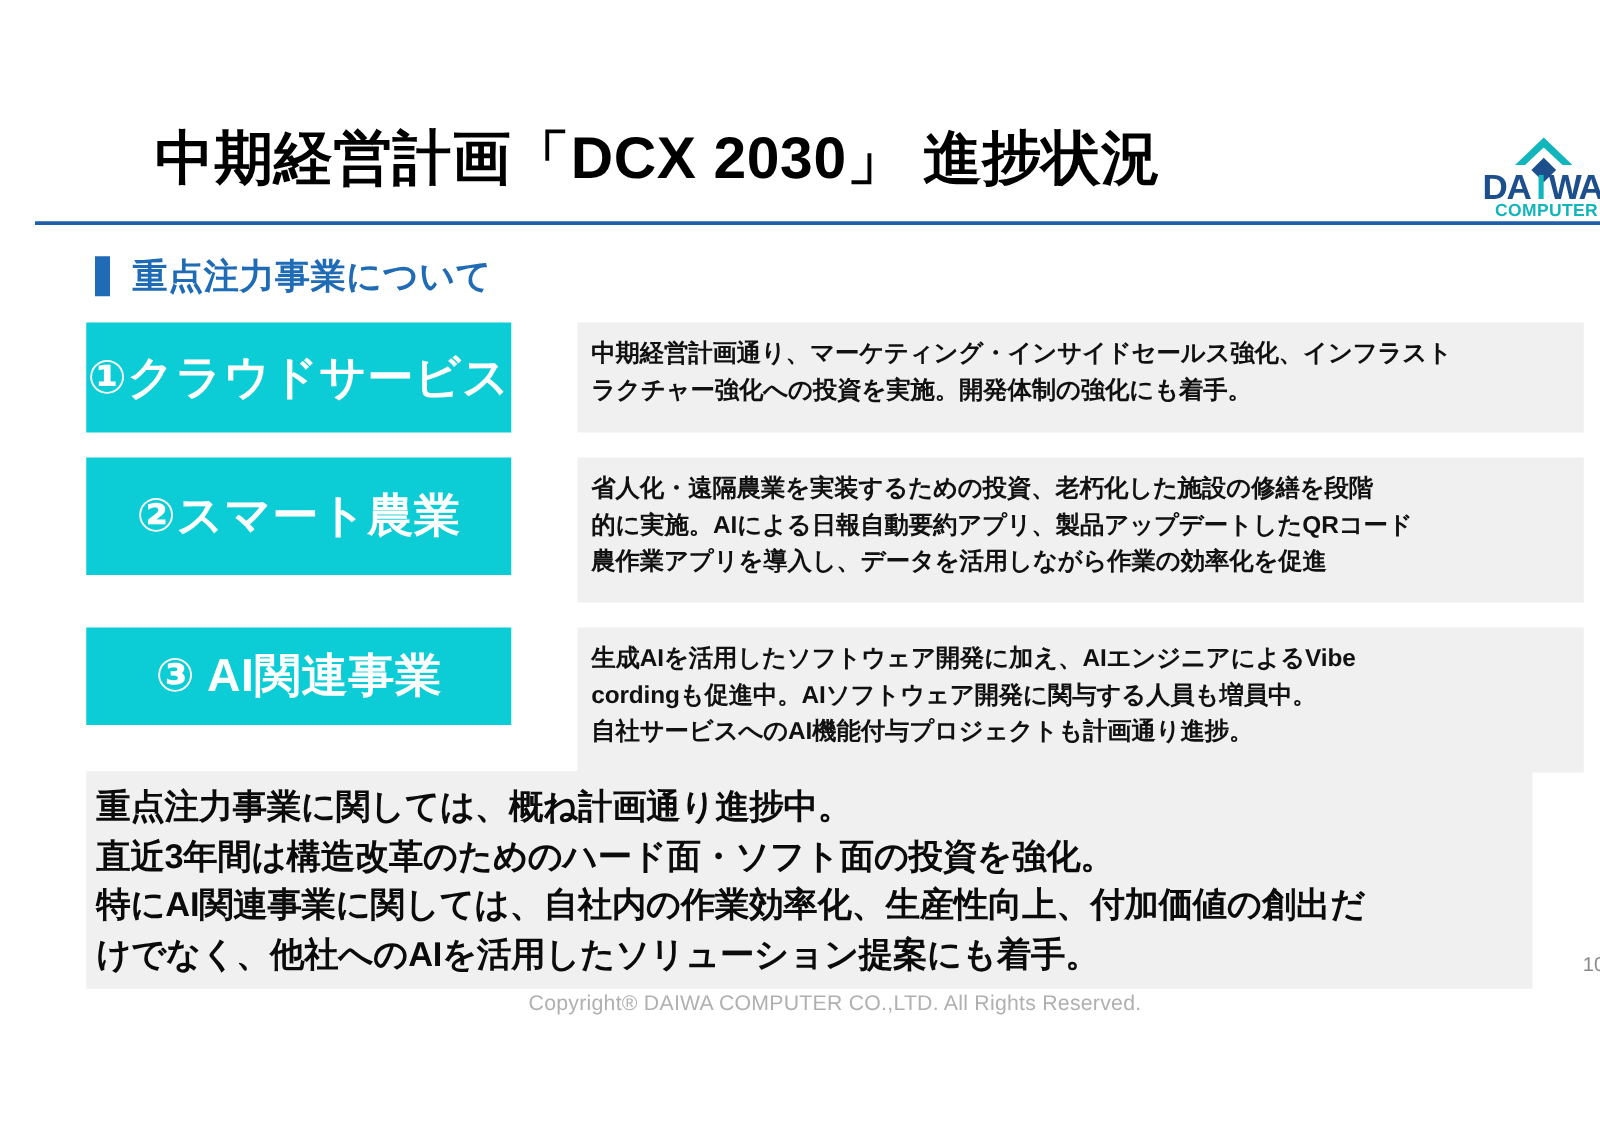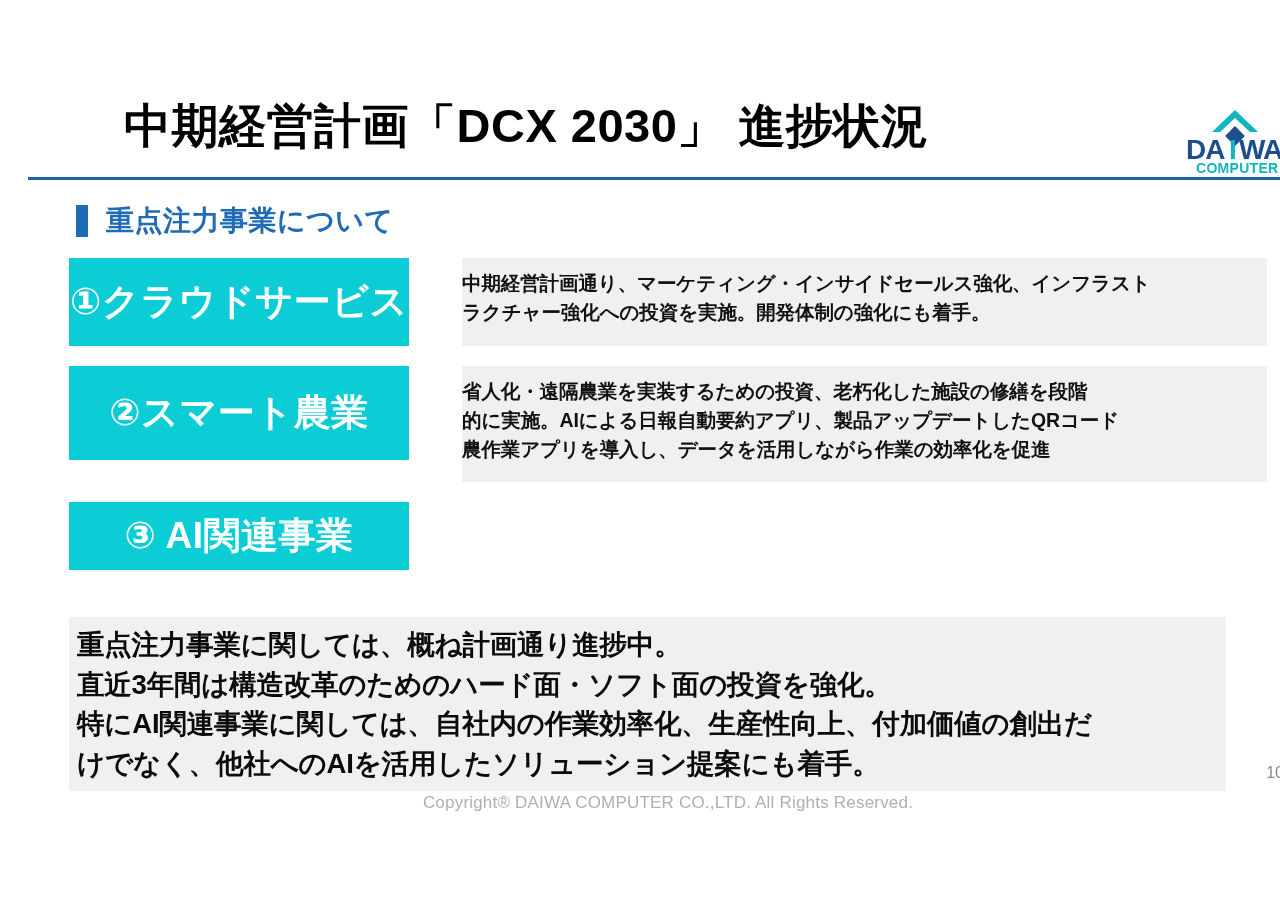--- a/index.html
+++ b/index.html
@@ -106,32 +106,32 @@
     display: flex;
     align-items: center;
     justify-content: center;
     letter-spacing: 0.5px;
     white-space: nowrap;
   }
   .row-desc {
     flex: 1;
     margin-left: 53px;
     background: #f0f0f0;
-    padding: 11px 14px 11px 0;
+    padding: 11px 14px 11px 11px;
     font-size: 19.5px;
     font-weight: bold;
     line-height: 1.48;
     color: #111111;
     letter-spacing: -0.1px;
   }
   .row-desc .ln { display: block; white-space: nowrap; }
 
   .row-1 .row-label { height: 88px; }
   .row-2 .row-label { height: 94px; }
-  .row-3 .row-label { height: 68px; }
+  .row-3 .row-label { height: 78px; }
   .row-1 .row-desc  { min-height: 66px; }
   .row-2 .row-desc  { min-height: 94px; }
   .row-3 .row-desc  { min-height: 94px; }
 
   
   .summary {
     position: absolute;
     left: 41px;
     top: 617px;
     width: 1157px;
@@ -209,20 +209,25 @@
       <div class="row-label">②スマート農業</div>
       <div class="row-desc">
         <span class="ln">省人化・遠隔農業を実装するための投資、老朽化した施設の修繕を段階</span>
         <span class="ln">的に実施。AIによる日報自動要約アプリ、製品アップデートしたQRコード</span>
         <span class="ln">農作業アプリを導入し、データを活用しながら作業の効率化を促進</span>
       </div>
     </div>
 
     <div class="row row-3">
       <div class="row-label">③ AI関連事業</div>
+      <div class="row-desc">
+        <span class="ln">生成AIを活用したソフトウェア開発に加え、AIエンジニアによるVibe</span>
+        <span class="ln">cordingも促進中。AIソフトウェア開発に関与する人員も増員中。</span>
+        <span class="ln">自社サービスへのAI機能付与プロジェクトも計画通り進捗。</span>
+      </div>
     </div>
 
   </div>
 
   <div class="summary">
     <span class="ln">重点注力事業に関しては、概ね計画通り進捗中。</span>
     <span class="ln">直近3年間は構造改革のためのハード面・ソフト面の投資を強化。</span>
     <span class="ln">特にAI関連事業に関しては、自社内の作業効率化、生産性向上、付加価値の創出だ</span>
     <span class="ln">けでなく、他社へのAIを活用したソリューション提案にも着手。</span>
   </div>

